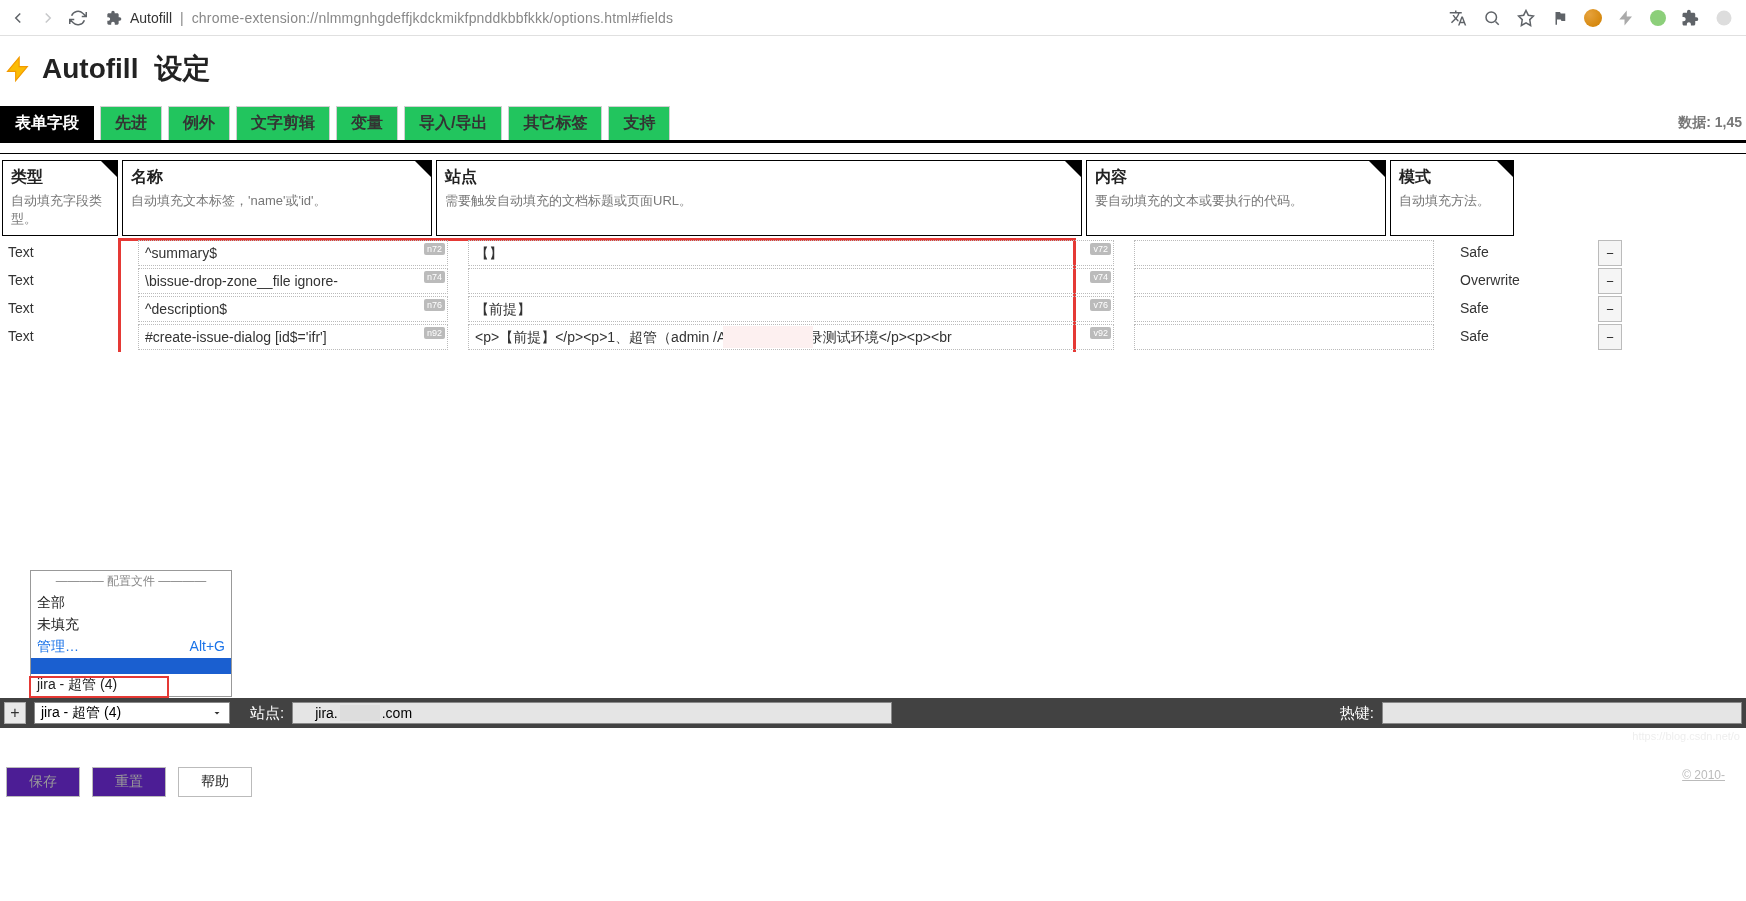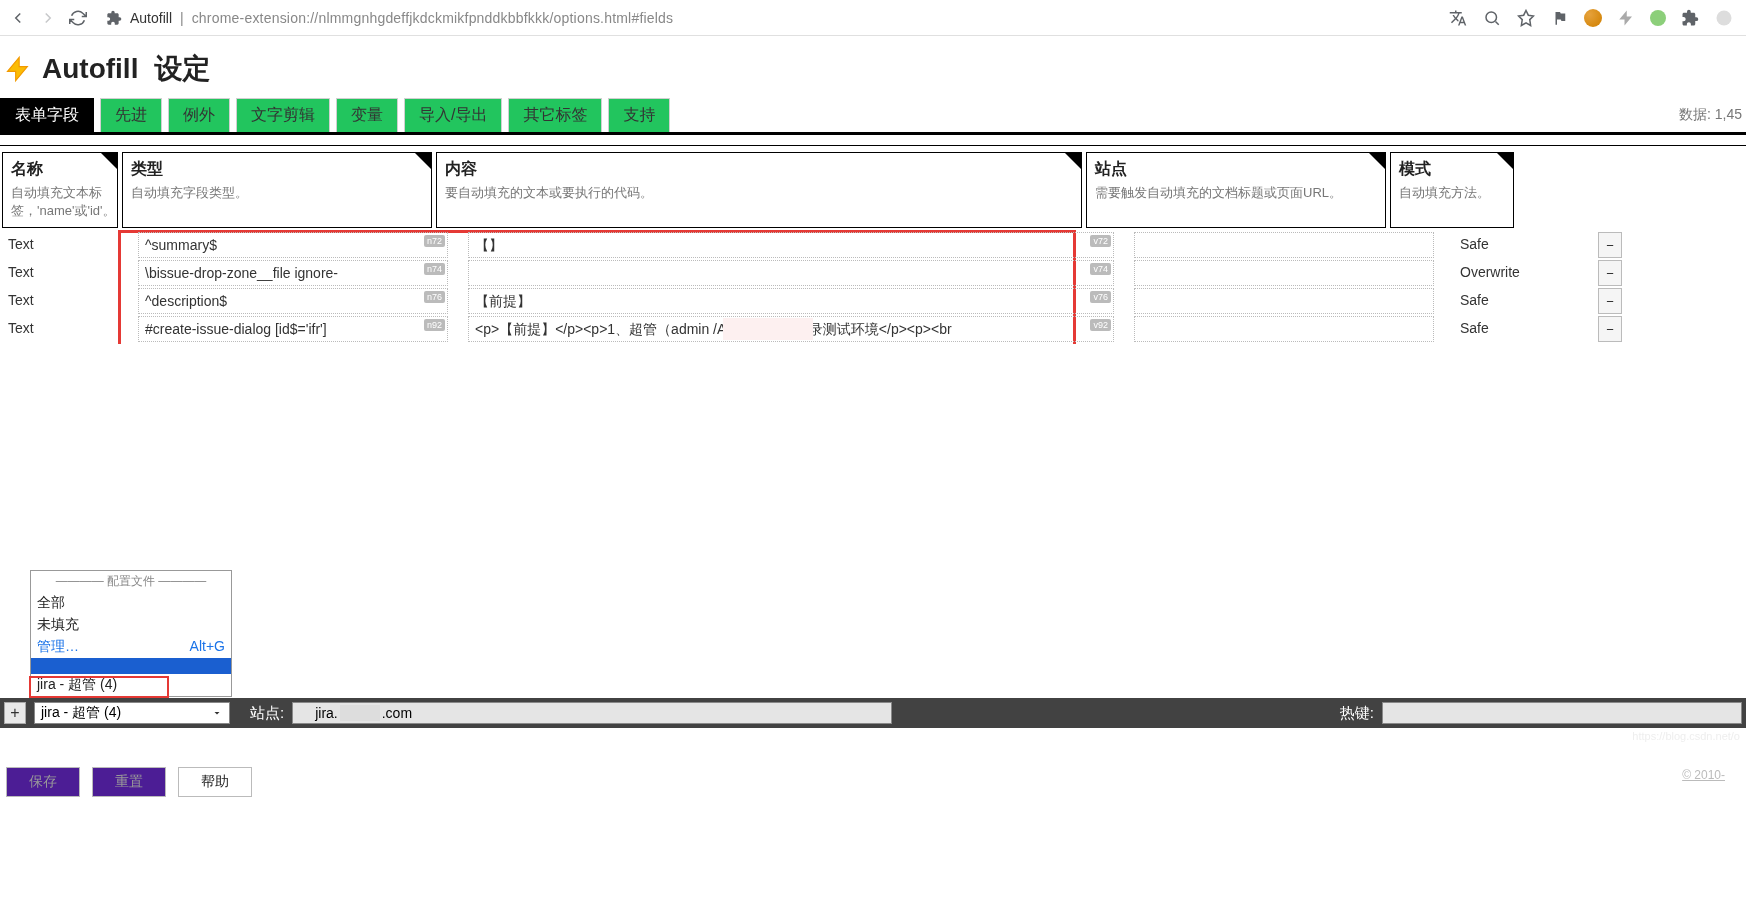--- a/index.html
+++ b/index.html
@@ -20,21 +20,21 @@
   .tb-icon.dot-green { width: 16px; height: 16px; background:#8ccf7a; border-radius:50%; }
   .tb-icon.bolt { color:#888; }
   
   
   .page-header { display:flex; align-items:center; gap:10px; padding: 14px 4px 10px; }
   .logo-bolt { width:28px; height:28px; }
   .page-title { font-size: 28px; font-weight: bold; }
   .page-sub { font-size: 28px; font-weight: bold; margin-left: 6px; }
   
   
-  .tabs-row { display:flex; align-items:center; border-bottom: 3px solid #000; margin-top: 0; }
+  .tabs-row { display:flex; align-items:center; border-bottom: 3px solid #000; margin-top: 8px; font-weight: bold; }
   .tab { padding: 6px 14px; background:#22c55e; border:1px solid #d0d0d0; border-bottom:none; margin-right:6px; font-size:16px; cursor:pointer; color:#333; }
   .tab.active { background:#000; color:#fff; border-color:#000; }
   .tabs-spacer { flex:1; }
   .data-count { color:#777; font-size:14px; padding-right:4px; }
   .thin-line { height:1px; background:#000; margin-top:10px; }
   
   
   .grid { display:grid; grid-template-columns: 116px 310px 646px 300px 124px 24px; gap:4px; padding: 6px 2px 0; }
   .hcell { border:1px solid #000; position:relative; padding:6px 8px 8px; min-height:72px; }
   .hcell .corner { position:absolute; top:0; right:0; width:0; height:0; border-left:16px solid transparent; border-top:16px solid #000; }
@@ -169,37 +169,37 @@
   <div class="tab">其它标签</div>
   <div class="tab">支持</div>
   <div class="tabs-spacer"></div>
   <div class="data-count">数据: 1,45</div>
 </div>
 <div class="thin-line"></div>
 
 <div class="grid">
   <div class="hcell">
       <div class="corner"></div>
+      <h4>类型</h4>
+      <p>自动填充字段类型。</p>
+    </div>
+  <div class="hcell">
+      <div class="corner"></div>
       <h4>名称</h4>
       <p>自动填充文本标签，'name'或'id'。</p>
     </div>
   <div class="hcell">
       <div class="corner"></div>
-      <h4>类型</h4>
-      <p>自动填充字段类型。</p>
+      <h4>站点</h4>
+      <p>需要触发自动填充的文档标题或页面URL。</p>
     </div>
   <div class="hcell">
       <div class="corner"></div>
       <h4>内容</h4>
       <p>要自动填充的文本或要执行的代码。</p>
-    </div>
-  <div class="hcell">
-      <div class="corner"></div>
-      <h4>站点</h4>
-      <p>需要触发自动填充的文档标题或页面URL。</p>
     </div>
   <div class="hcell">
       <div class="corner"></div>
       <h4>模式</h4>
       <p>自动填充方法。</p>
     </div>
   <div></div>
 </div>
 
 <div class="rows-wrap">

